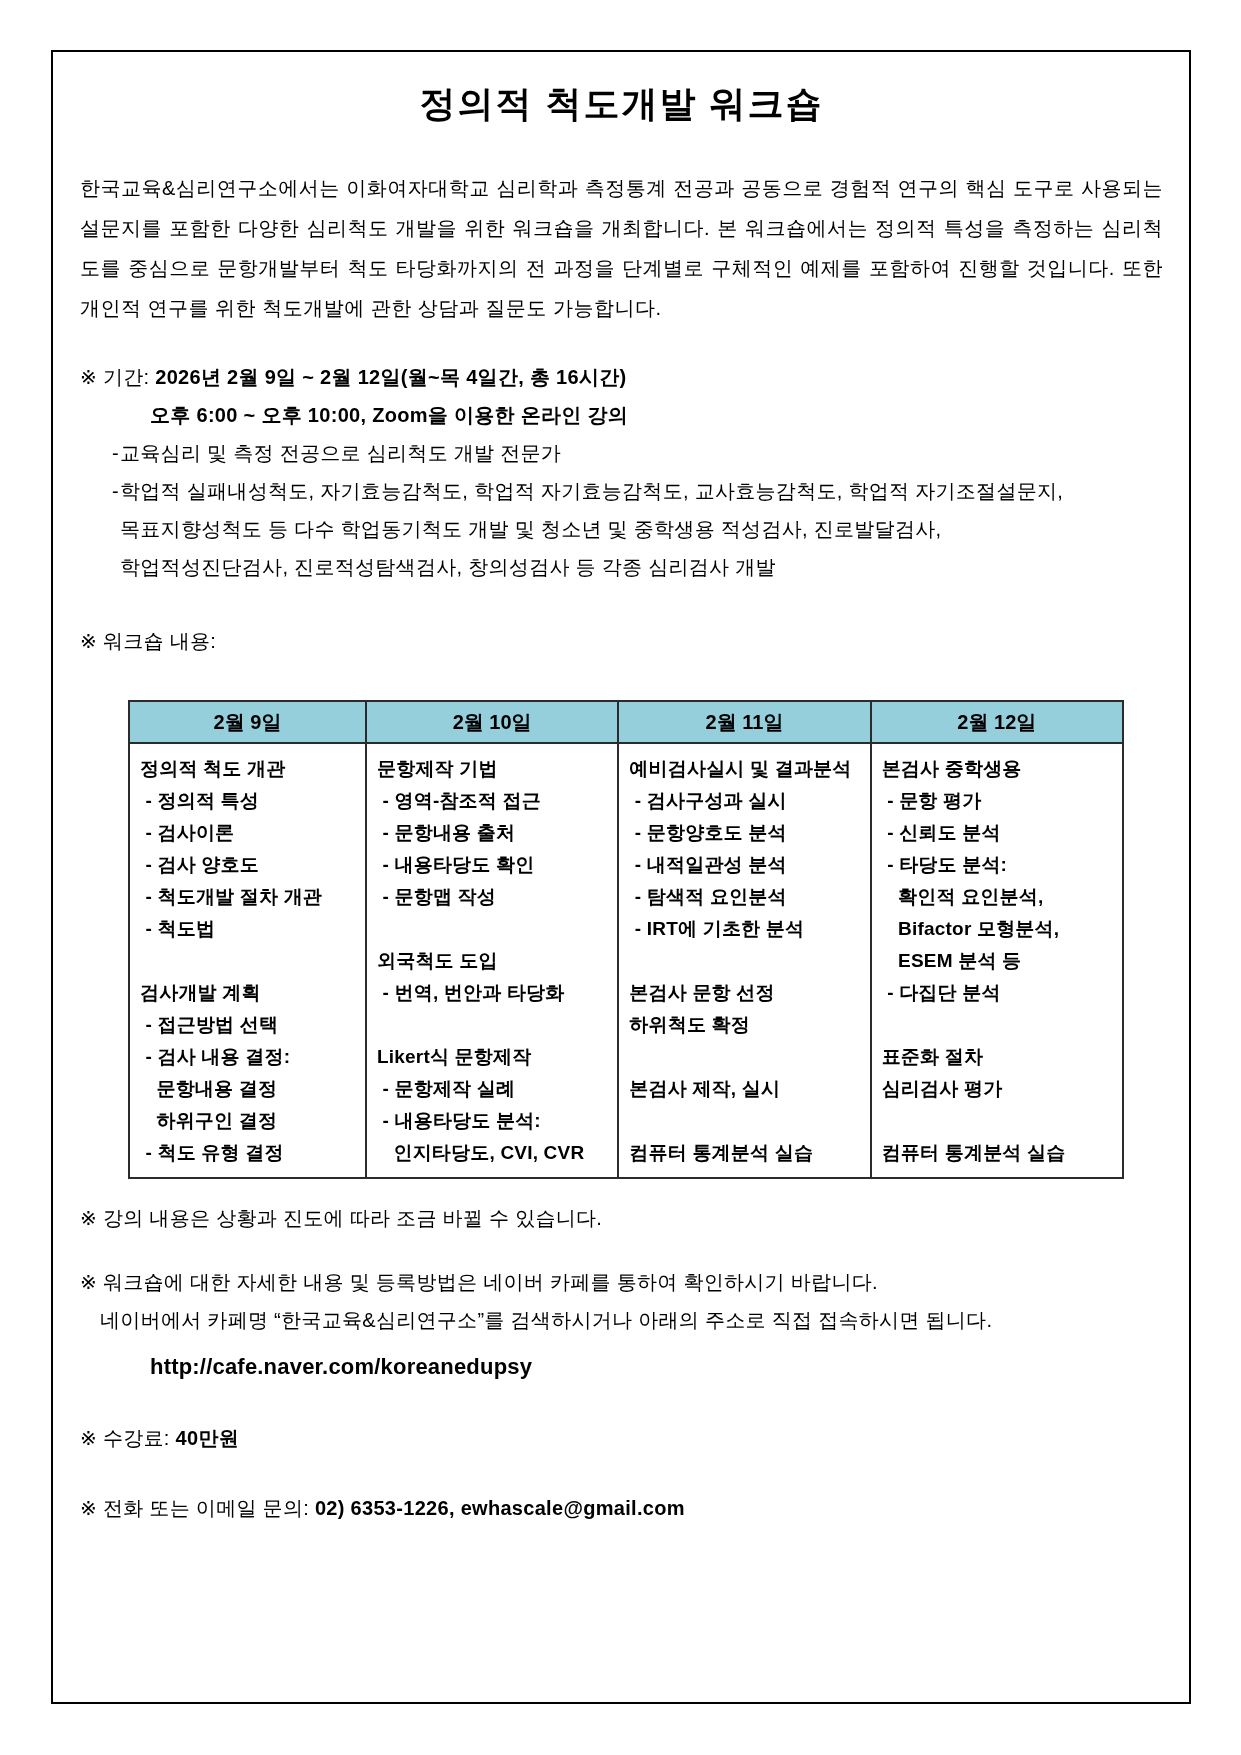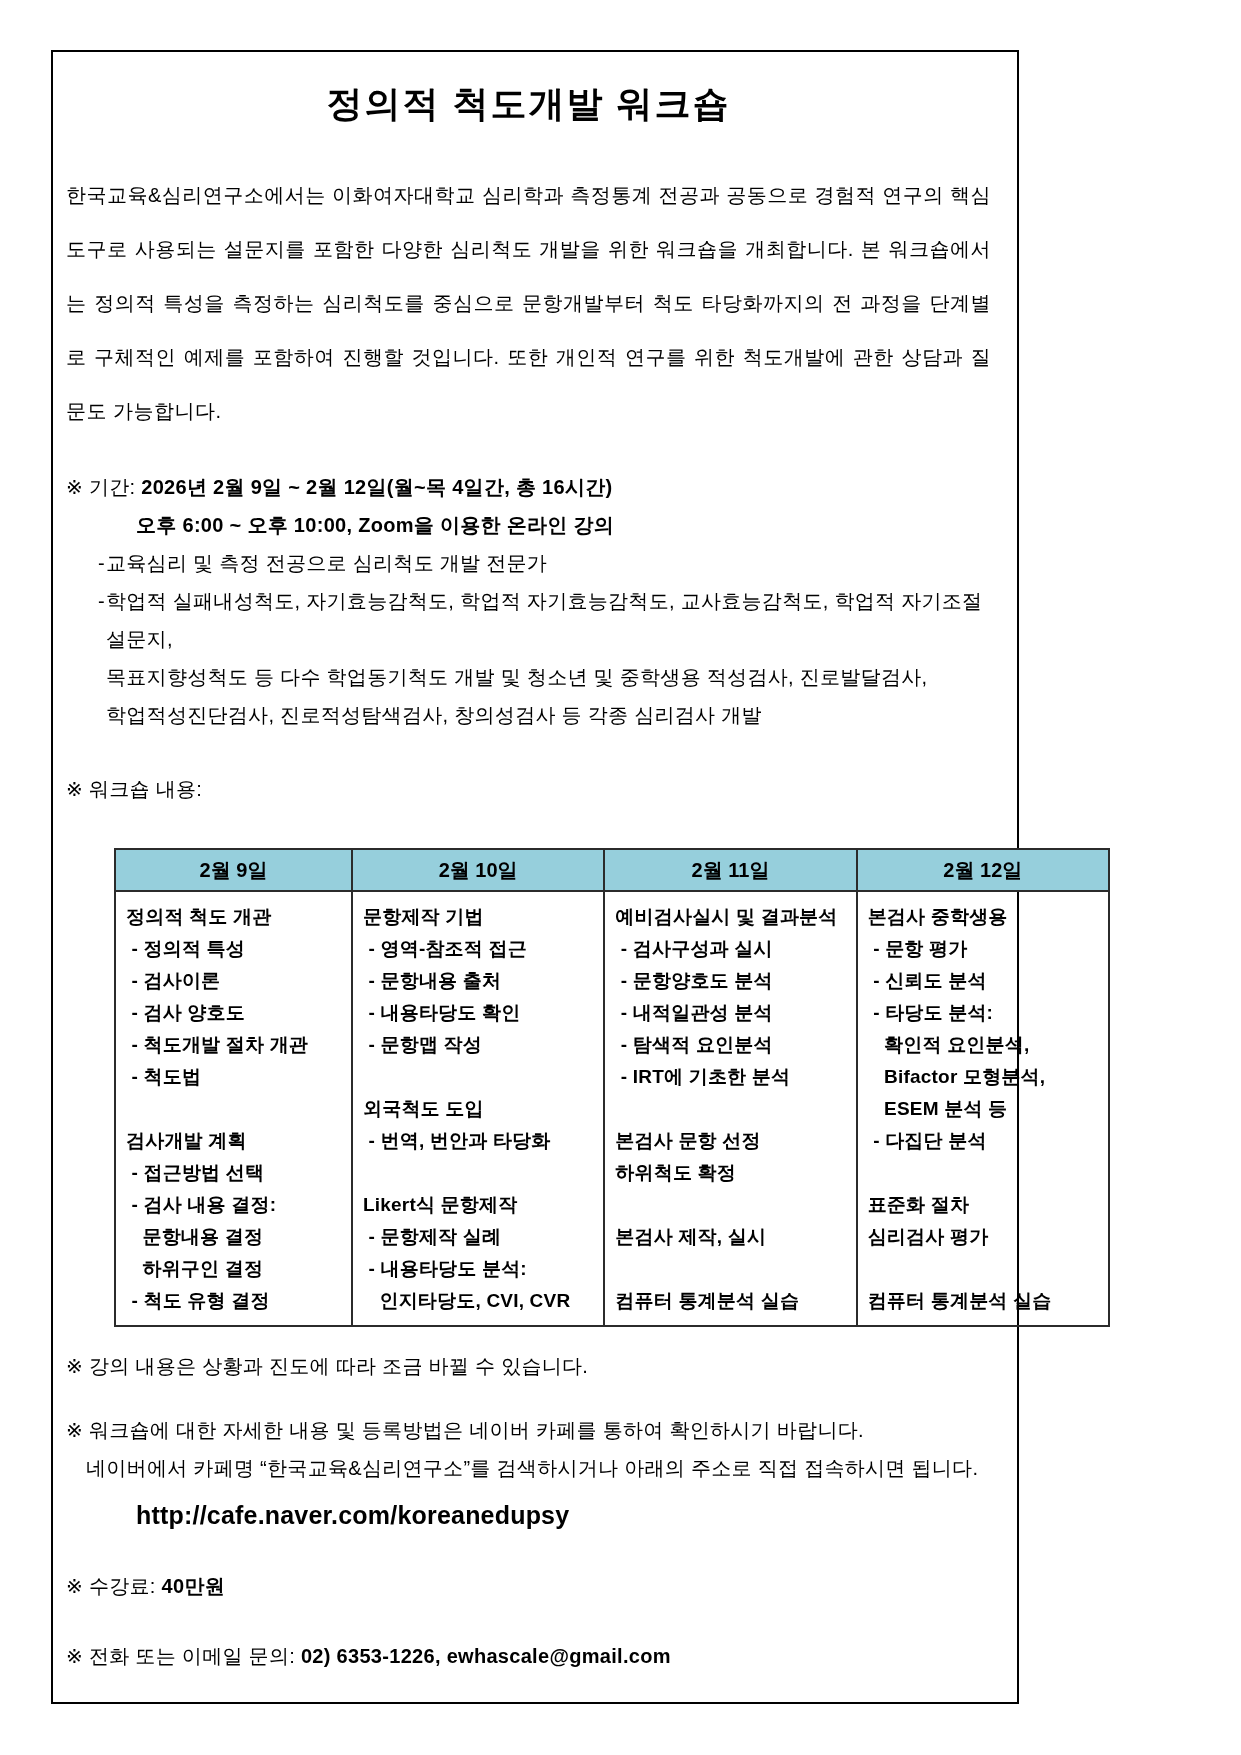--- a/index.html
+++ b/index.html
@@ -5,34 +5,34 @@
   html,body { margin:0; padding:0; }
   body {
     width:1241px; height:1755px;
     background:#ffffff;
     font-family:"Liberation Sans","DejaVu Sans",sans-serif;
     color:#000;
   }
   .page { position:relative; width:1241px; height:1755px; background:#fff; overflow:hidden; }
   .frame {
     position:absolute; left:51px; top:50px;
-    width:968px; height:1654px;
+    width:1140px; height:1654px;
     border:2px solid #000;
     box-sizing:border-box;
-    padding:0 26px 0 13px;
+    padding:0 26px 0 27px;
   }
   .doc-title {
     margin-top:30px;
     text-align:center;
     font-size:36px; font-weight:bold; letter-spacing:2px;
     line-height:44px;
   }
   .intro {
     margin-top:42px;
-    font-size:20px; line-height:54px;
+    font-size:20px; line-height:40px;
     text-align:justify; word-break:break-all;
     letter-spacing:0.5px;
   }
   .row { font-size:20px; line-height:38px; letter-spacing:0.3px; }
   .mt-period { margin-top:30px; }
   .indent70 { padding-left:70px; }
   .indent20 { padding-left:20px; }
   .mt-instructor { margin-top:28px; }
   .bullet { display:flex; font-size:20px; line-height:38px; }
   .bullet-marker { width:40px; padding-left:32px; box-sizing:border-box; flex:none; }
@@ -60,21 +60,21 @@
     border:2px solid #2b2b2b; border-top:0;
     box-sizing:border-box;
   }
   .sch-body .td { padding:9px 6px 8px 10px;font-weight:bold; }
   .sch-body .td + .td { border-left:2px solid #2b2b2b; }
   .cell-line { height:32px; line-height:32px; white-space:pre; letter-spacing:0.2px; }
   .mt-note1 { margin-top:20px; }
   .mt-note2 { margin-top:26px; }
   .url-line {
     margin-top:8px; padding-left:70px;
-    font-size:25px; font-weight:bold; line-height:40px;
+    font-size:22px; font-weight:bold; line-height:40px;
     letter-spacing:0.2px;
   }
   .mt-fee { margin-top:32px; }
   .mt-contact { margin-top:32px; }
 </style>
 </head>
 <body>
 
 <div class="page">
   <div class="frame">

